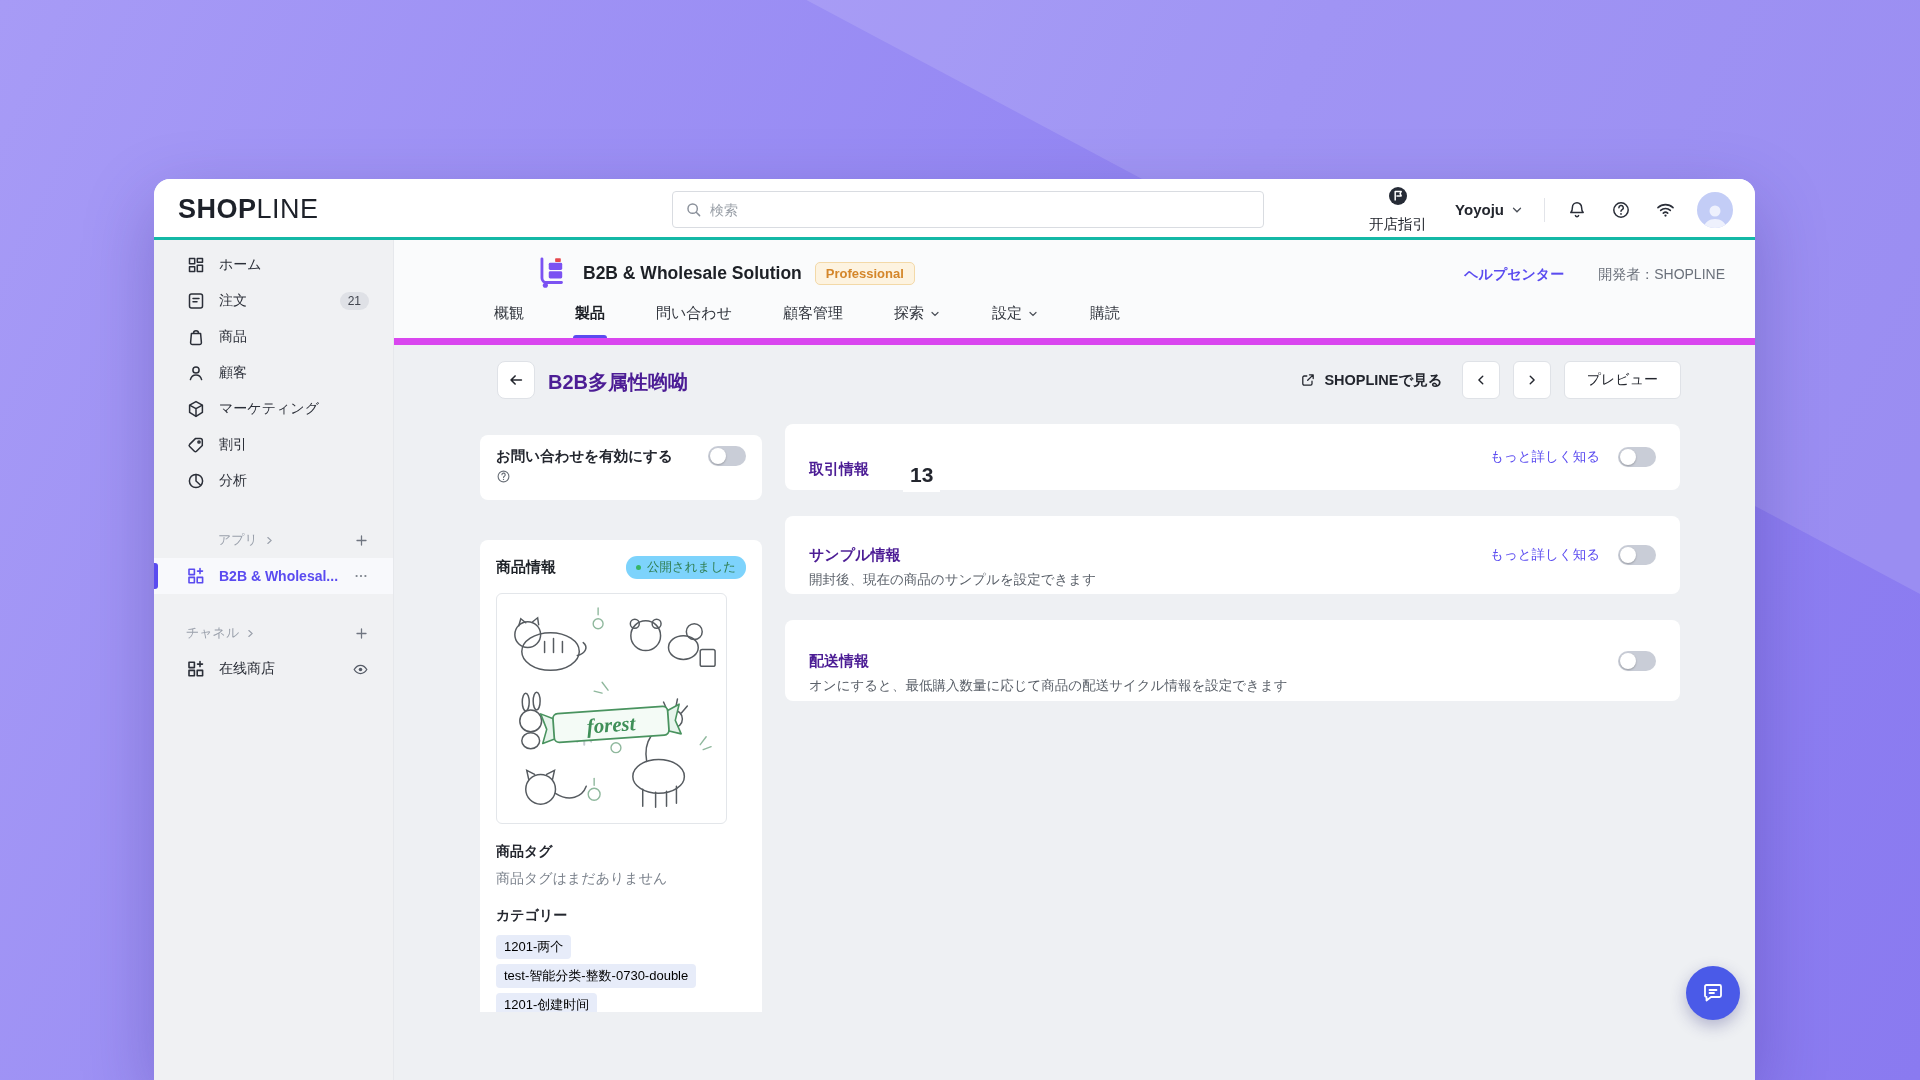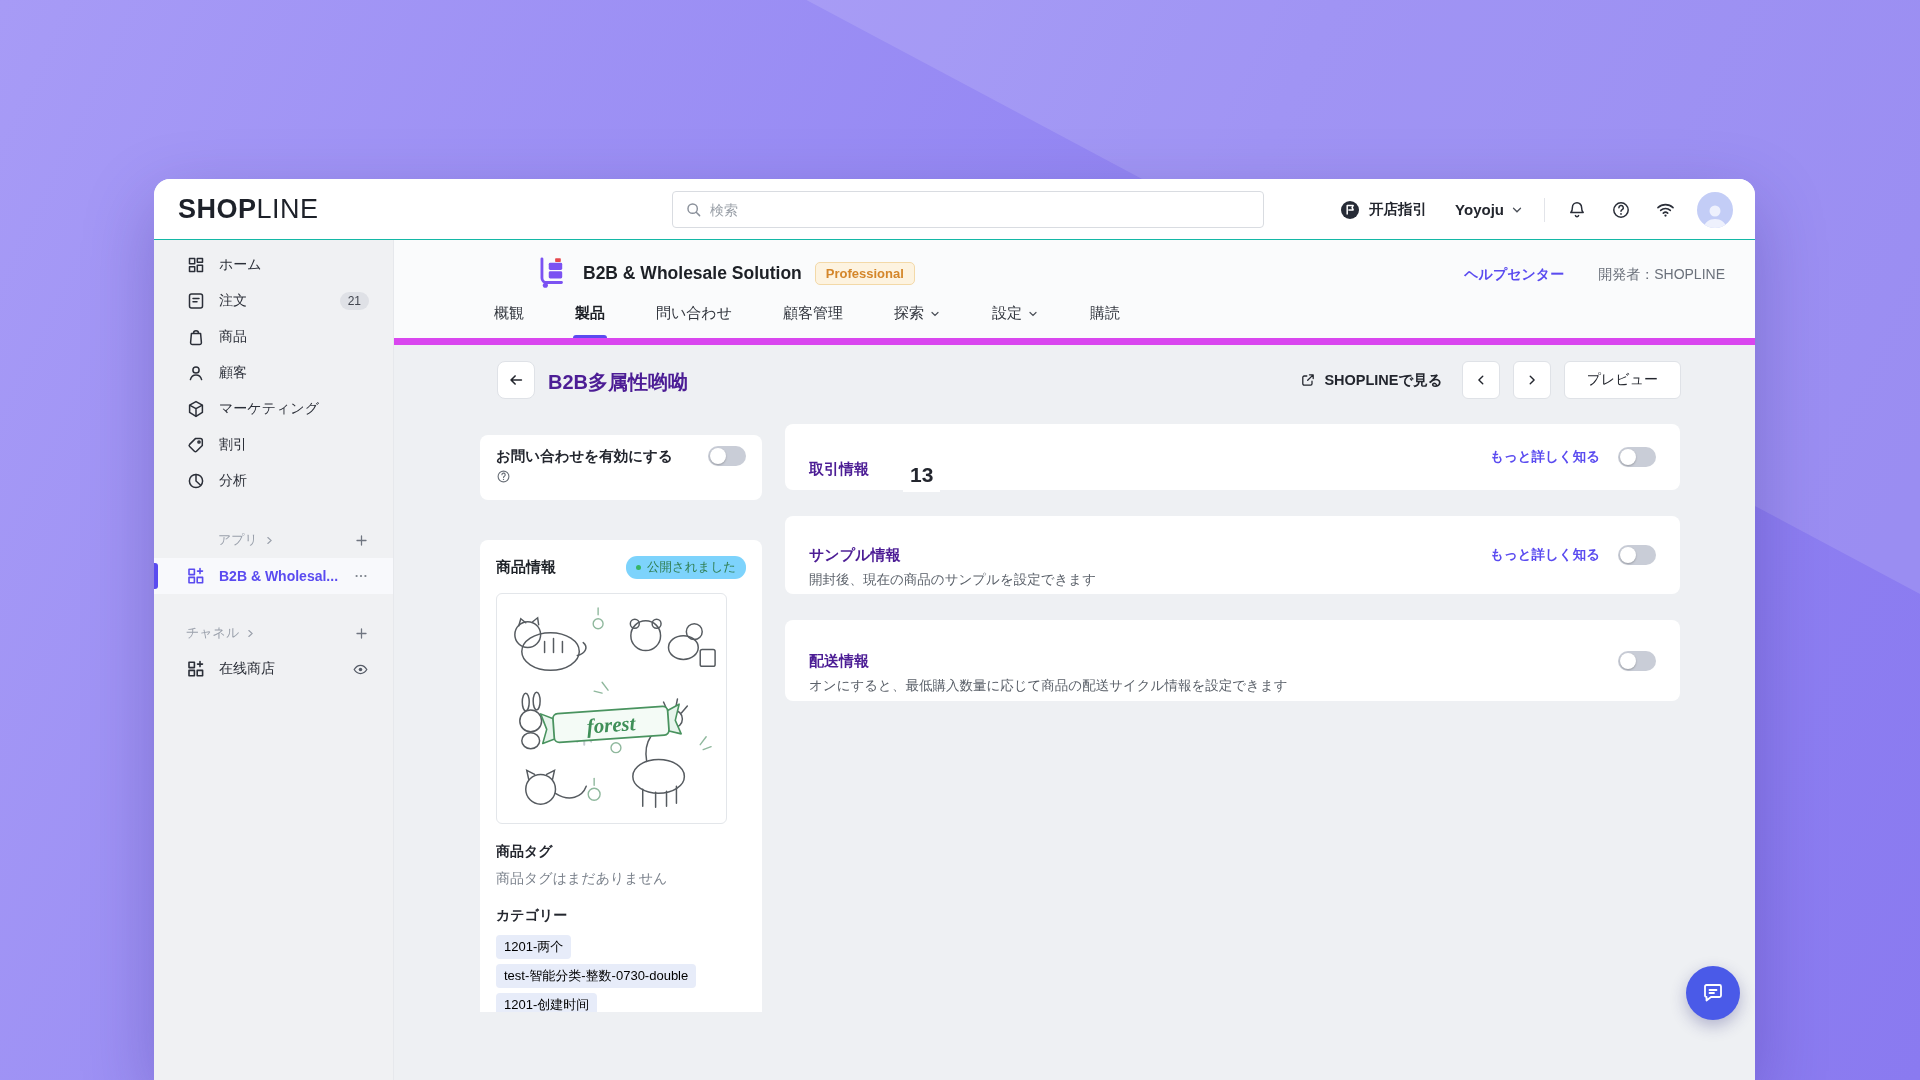--- a/index.html
+++ b/index.html
@@ -10,31 +10,31 @@
     position:relative; color:#23262e;
   }
   .bg-shape { position:absolute; inset:0; background:rgba(255,255,255,.13);
     clip-path:polygon(42% 0,100% 0,100% 55%); pointer-events:none; }
 
   .window { position:absolute; left:154px; top:179px; width:1601px; height:901px;
     border-radius:16px 16px 0 0; overflow:hidden; background:#eef0f3;
     box-shadow:0 24px 70px rgba(44,24,120,.28); }
 
   
-  .topbar { height:61px; background:#fff; border-bottom:1px solid #14b8a6; position:relative; }
+  .topbar { height:61px; background:#fff; border-bottom:3px solid #14b8a6; position:relative; }
   .logo { position:absolute; left:24px; top:15px; font-size:27px; letter-spacing:.5px; color:#1d2129; }
   .logo b { font-weight:800; } .logo span { font-weight:300; }
   .search { position:absolute; left:518px; top:12px; width:592px; height:37px;
     border:1px solid #d9dce1; border-radius:4px; background:#fff;
     display:flex; align-items:center; padding:0 12px; gap:8px; }
   .search input { border:none; outline:none; flex:1; font-size:14px; color:#23262e;
     font-family:inherit; background:transparent; }
   .search input::placeholder { color:#9aa0a8; }
   .top-right { position:absolute; right:22px; top:0; height:61px; display:flex; align-items:center; gap:20px; }
-  .guide { display:flex; align-items:center; gap:9px; font-size:14.5px; font-weight:700; cursor:pointer; }
+  .guide { display:flex; align-items:center; gap:9px; font-size:14.5px; font-weight:400; cursor:pointer;flex-direction:column; }
   .account { display:flex; align-items:center; gap:6px; font-size:15px; font-weight:600; cursor:pointer; margin-left:8px; }
   .vdiv { width:1px; height:24px; background:#e2e4e9; }
   .icon-btn { display:flex; align-items:center; justify-content:center; width:24px; height:24px; cursor:pointer; color:#2a2e38; }
   .avatar { width:36px; height:36px; border-radius:50%; background:#c3cdf6; display:flex; align-items:flex-end; justify-content:center; overflow:hidden; cursor:pointer; }
 
   
   .body-row { display:flex; height:840px; }
   .sidebar { width:240px; background:#f0f1f3; border-right:1px solid #e6e8ec; padding-top:7px; flex:none; }
   .main { flex:1; display:flex; flex-direction:column; position:relative; }
 
@@ -104,21 +104,21 @@
   .pc-empty { font-size:14px; color:#7b828c; margin-top:9px; }
   .tag-list { margin-top:10px; display:flex; flex-direction:column; align-items:flex-start; gap:5px; }
   .tag-pill { background:#e7ecf9; border-radius:4px; padding:3px 8px; font-size:13px; color:#000000; white-space:nowrap; }
 
   .setting-card { padding:0 24px; display:flex; align-items:center; position:relative; }
   .setting-card.h66 { height:66px; } .setting-card.h78 { height:78px; } .setting-card.h81 { height:81px; }
   .sc-text { flex:1; }
   .sc-title { font-size:15px; font-weight:700; color:#4c1d95;margin-top:25px; }
   .sc-desc { font-size:13.5px; color:#5a6069; margin-top:6px; }
   .sc-right { display:flex; align-items:center; gap:18px; }
-  .sc-link { font-size:13.5px; font-weight:700; color:#5a4bf0; cursor:pointer; }
+  .sc-link { font-size:13.5px; font-weight:400; color:#5a4bf0; cursor:pointer; }
   .overlay-num { position:absolute; left:118px; top:35px; background:#fff; padding:2px 7px 4px;
     font-size:21px; font-weight:700; color:#23262e; z-index:2; line-height:1.3; }
 
   .fab { position:absolute; right:15px; bottom:60px; width:54px; height:54px; border-radius:50%;
     background:#4a5ae8; display:flex; align-items:center; justify-content:center; cursor:pointer;
     box-shadow:0 6px 16px rgba(40,40,120,.3); }
 
   svg { display:block; }
 </style>
 </head>

